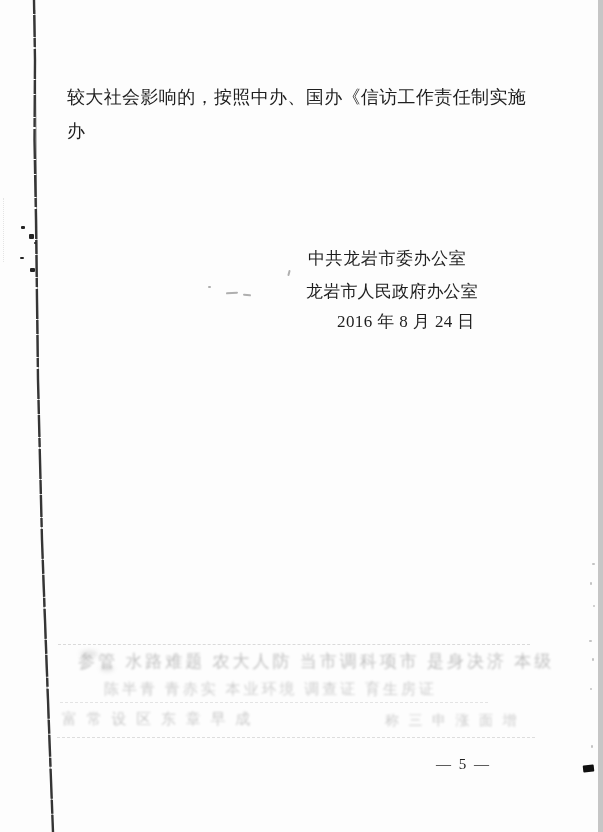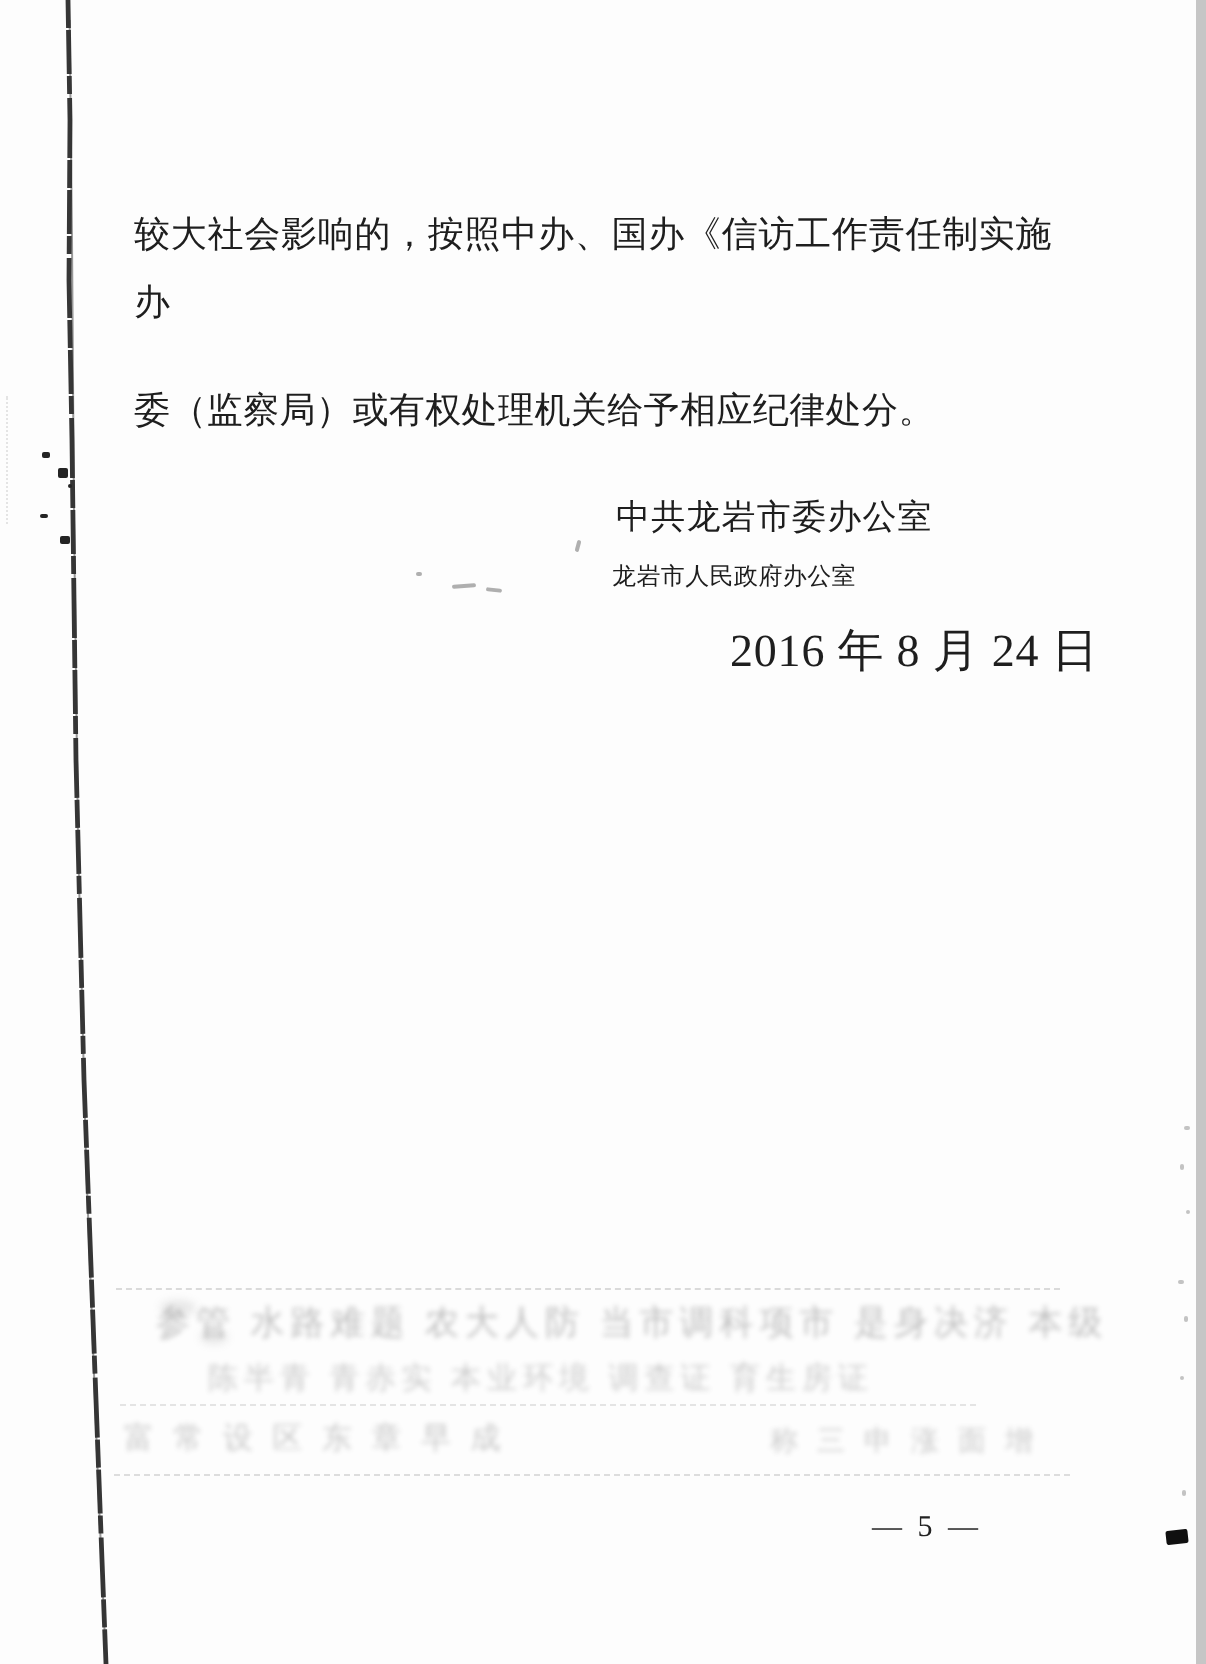--- a/index.html
+++ b/index.html
@@ -39,27 +39,27 @@
   .micro-dotted {
     position: absolute; left: 3px; top: 198px; height: 64px; width: 0;
     border-left: 1px dotted #777; opacity: .18;
   }
   
   .body-text {
     position: absolute; left: 67px; top: 80px; width: 459px;
     font-size: 18px; line-height: 34px; color: #1e1e1e;
     letter-spacing: 0.2px;
   }
-  .para-line { text-align: justify; text-justify: inter-character; margin-top: 20px; }
+  .para-line { text-align: justify; text-justify: inter-character; }
   .para-line.j { text-align-last: justify; }
   
   .sig { position: absolute; color: #1e1e1e; white-space: nowrap; }
   .sig-org1 { left: 308px; top: 247px; font-size: 17px; letter-spacing: 0.6px; }
-  .sig-org2 { left: 306px; top: 280px; font-size: 12px; letter-spacing: 0.2px; }
-  .sig-date { left: 337px; top: 310px; font-size: 23px; letter-spacing: 0.4px; margin-left: 28px; }
+  .sig-org2 { left: 306px; top: 280px; font-size: 17px; letter-spacing: 0.2px; }
+  .sig-date { left: 337px; top: 310px; font-size: 17px; letter-spacing: 0.4px; }
   
   .bleed {
     position: absolute; color: #5c5c5c; white-space: nowrap;
     filter: blur(1.3px); opacity: .38; letter-spacing: 3px;
     transform: scale(1, 1.02);
   }
   .bleed-1 { left: 78px;  top: 650px; font-size: 17px; width: 452px; }
   .bleed-2 { left: 104px; top: 680px; font-size: 15px; opacity: .3; }
   .bleed-3a { left: 62px; top: 710px; font-size: 15px; opacity: .32; }
   .bleed-3b { left: 385px; top: 712px; font-size: 14px; opacity: .3; }
@@ -108,21 +108,20 @@
   <div class="smudge-blob" style="left:80px; top:650px; width:18px; height:8px;"></div>
   <div class="smudge-blob" style="left:100px; top:665px; width:14px; height:7px;"></div>
 
   <div class="pencil-mark" style="left:226px; top:292px; width:12px; height:2px; transform:rotate(-4deg);"></div>
   <div class="pencil-mark" style="left:243px; top:294px; width:8px; height:2px; transform:rotate(6deg);"></div>
   <div class="pencil-mark" style="left:288px; top:270px; width:2px; height:6px; transform:rotate(15deg);"></div>
   <div class="pencil-mark" style="left:208px; top:286px; width:3px; height:2px;"></div>
 
   <div class="body-text">
     <div class="para-line j">较大社会影响的，按照中办、国办《信访工作责任制实施办</div>
-    <div class="para-line">委（监察局）或有权处理机关给予相应纪律处分。</div>
   </div>
 
   <div class="sig sig-org1">中共龙岩市委办公室</div>
   <div class="sig sig-org2">龙岩市人民政府办公室</div>
   <div class="sig sig-date">2016 年 8 月 24 日</div>
 
   <div class="bleed-rule rule-1"></div>
   <div class="bleed bleed-1">参管 水路难题 农大人防 当市调科项市 是身决济 本级</div>
   <div class="bleed bleed-2">陈半青 青赤实 本业环境 调查证 育生房证</div>
   <div class="bleed-rule rule-2"></div>

